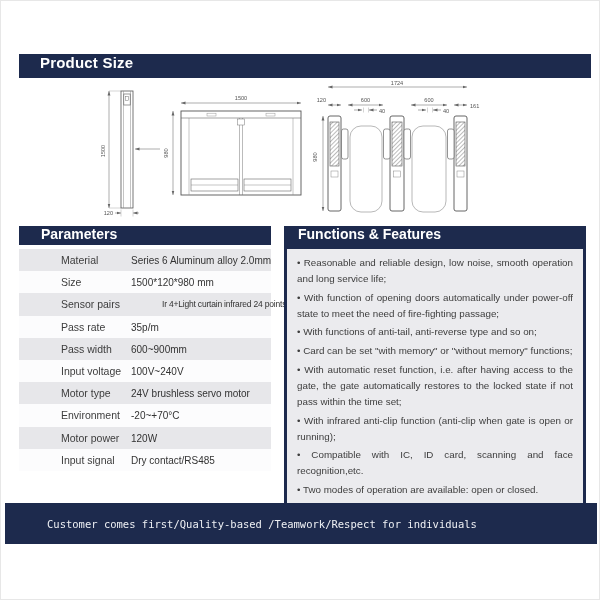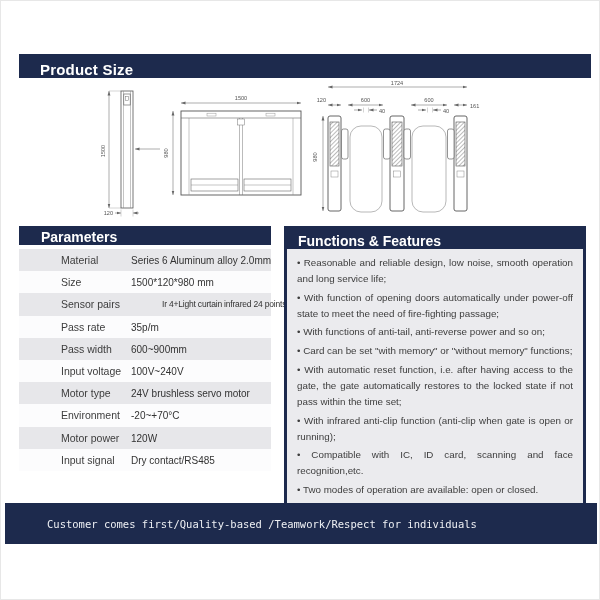--- a/index.html
+++ b/index.html
@@ -3,21 +3,21 @@
 <meta charset="utf-8">
 <style>
   html,body{margin:0;padding:0;background:#fff;}
   .page{
     position:relative;width:600px;height:600px;box-sizing:border-box;
     background:#fff;border:1px solid #e7e7e7;overflow:hidden;
     font-family:"Liberation Sans",sans-serif;color:#3b3b3b;
   }
   .banner{
     position:absolute;background:#1d2a4d;color:#fff;font-weight:bold;
-    display:flex;align-items:flex-end;box-sizing:border-box;
+    display:flex;align-items:flex-start;box-sizing:border-box;
   }
   .banner-product{left:18px;top:53px;width:572px;height:24px;font-size:15px;padding-left:21px;letter-spacing:.2px;}
   .banner-params{left:18px;top:225px;width:252px;height:19px;font-size:14px;padding-left:22px;}
   .banner-features{left:283px;top:225px;width:302px;height:23px;font-size:14px;padding-left:14px;}
   .drawings-svg{position:absolute;left:18px;top:78px;width:564px;height:140px;}
   .drawings-svg text{font-family:"Liberation Sans",sans-serif;font-size:5.6px;fill:#555;}
   .param-table{position:absolute;left:18px;top:248px;width:252px;}
   .param-row{position:relative;height:22.2px;font-size:10px;}
   .param-row:nth-child(odd){background:#e7e7ea;}
   .param-row:nth-child(even){background:#fcfcfd;}
@@ -207,21 +207,21 @@
     </div>
   </div>
 
   <div class="banner banner-features">
     <span>Functions &amp; Features</span>
   </div>
 
   <div class="features-body">
     <p class="feature">Reasonable and reliable design, low noise, smooth operation and long service life;</p>
     <p class="feature">With function of opening doors automatically under power-off state to meet the need of fire-fighting passage;</p>
-    <p class="feature">With functions of anti-tail, anti-reverse power and so on;</p>
+    <p class="feature">With functions of anti-tail, anti-reverse type and so on;</p>
     <p class="feature">Card can be set "with memory" or "without memory" functions;</p>
     <p class="feature">With automatic reset function, i.e. after having access to the gate, the gate automatically restores to the locked state if not pass within the time set;</p>
     <p class="feature">With infrared anti-clip function (anti-clip when gate is open or running);</p>
     <p class="feature">Compatible with IC, ID card, scanning and face recognition,etc.</p>
     <p class="feature">Two modes of operation are available: open or closed.</p>
 
   </div>
 
   <div class="footer-banner">
     <span>Customer comes first/Quality-based /Teamwork/Respect for individuals</span>

